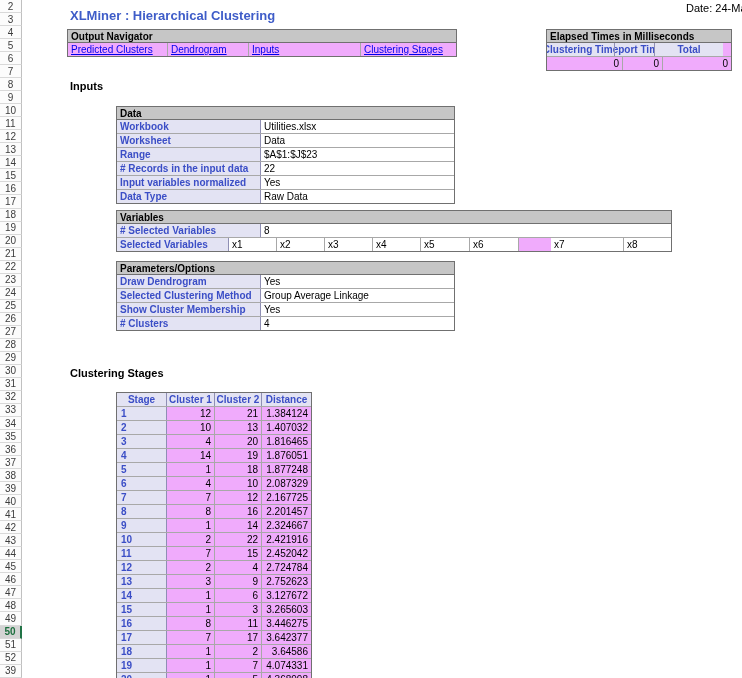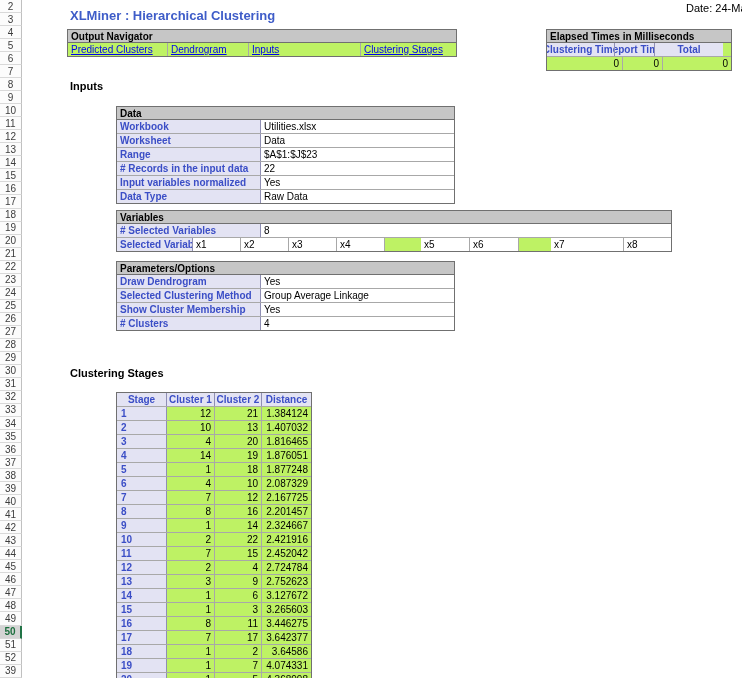--- a/index.html
+++ b/index.html
@@ -12,21 +12,21 @@
        font-family:"Liberation Sans", sans-serif;}
   #sheet{position:relative;width:742px;height:678px;overflow:hidden;background:#fff;}
 
   
   #rowcol{position:absolute;left:0;top:0;width:22px;height:678px;background:#fcfcfc;}
   .rh{height:13.0385px;box-sizing:border-box;display:flex;align-items:center;justify-content:center;
       font-size:10px;color:#3c3c3c;border-bottom:1px solid #d9d9d9;border-right:1px solid #c0c0c0;}
   .rh.sel{background:#d4d4d4;color:var(--c-seltext);font-weight:bold;border-right:2px solid var(--c-selbord);}
 
   
-  .tbl{position:absolute;box-sizing:border-box;border:1px solid var(--b-outer);background:#bef264;}
+  .tbl{position:absolute;box-sizing:border-box;border:1px solid var(--b-outer);background:#f0abfc;}
   .cell{height:13px;box-sizing:border-box;display:flex;align-items:center;
         font-size:10px;line-height:11px;overflow:hidden;white-space:nowrap;color:#000;}
   .trow{display:flex;border-bottom:1px solid var(--b-inner);}
   .trow:last-child{border-bottom:none;}
   .thead{background:var(--c-hdrbg);font-weight:bold;padding:0 3px;
          border-bottom:1px solid var(--b-outer);}
   .lbl{background:var(--c-lblbg);color:var(--c-lbltext);font-weight:bold;padding:0 3px;
        border-right:1px solid var(--b-lbl);}
   .val{padding:0 3px;background:#fff;}
   .vcell{border-right:1px solid var(--b-inner);}
@@ -203,21 +203,21 @@
       <div class="cell lbl klbl"># Selected Variables</div>
       <div class="cell val" style="flex:1">8</div>
     </div>
     <div class="trow">
       <div class="cell lbl klbl">Selected Variables</div>
       <div id="varcells" style="display:flex">
           <div class="cell val vcell" style="width: 48px;">x1</div>
           <div class="cell val vcell" style="width: 48px;">x2</div>
           <div class="cell val vcell" style="width: 48px;">x3</div>
           <div class="cell val vcell" style="width: 48px;">x4</div>
-          <div class="cell val vcell" style="width: 49px; margin-left: 36px;">x5</div>
+          <div class="cell val vcell" style="width: 49px;">x5</div>
           <div class="cell val vcell" style="width: 49px;">x6</div>
           <div class="cell val vcell" style="width: 73px; margin-left: 32px;">x7</div>
           <div class="cell val vcell" style="width: 47px;">x8</div>
         </div>
     </div>
   </div>
 
   <div id="paramtbl" class="tbl">
     <div class="cell thead">Parameters/Options</div>
     <div id="paramrows">

